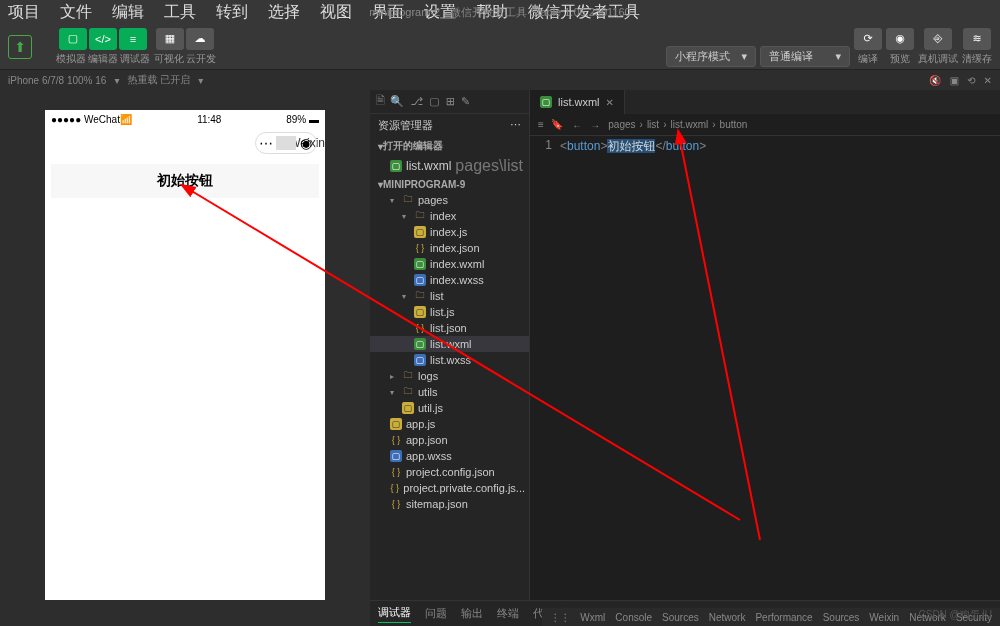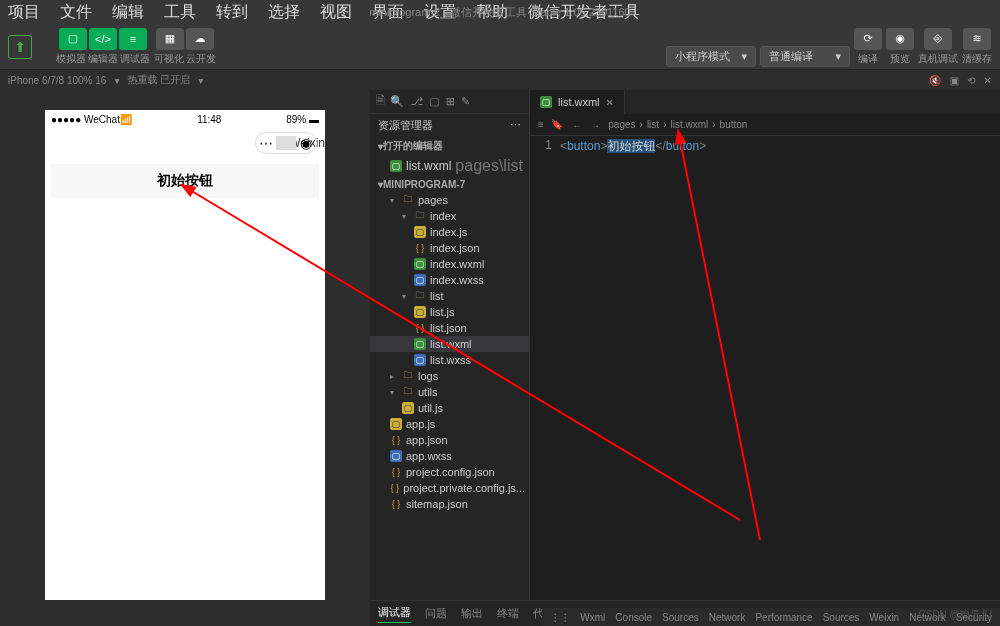--- a/index.html
+++ b/index.html
@@ -177,21 +177,21 @@
     <div class="exhdr">
         <span>资源管理器</span>
         <span>⋯</span>
       </div>
     <div class="exsection">▾ <span>打开的编辑器</span></div>
     <div class="treeitem" style="padding-left:20px">
       <span class="ficon wxml">▢</span>
         <span>list.wxml</span> 
         <span style="color:#777;font-size:16px">pages\list</span>
     </div>
-    <div class="exsection">▾ <span>MINIPROGRAM-7</span></div>
+    <div class="exsection">▾ <span>MINIPROGRAM-9</span></div>
     <div class="tree" id="tree">
         <div class="treeitem" style="padding-left: 20px;">
           <span class="chev">▾</span>
           <span class="ficon folder">🗀</span>
           <span>pages</span>
         </div>
         <div class="treeitem" style="padding-left: 32px;">
           <span class="chev">▾</span>
           <span class="ficon folder">🗀</span>
           <span>index</span>

